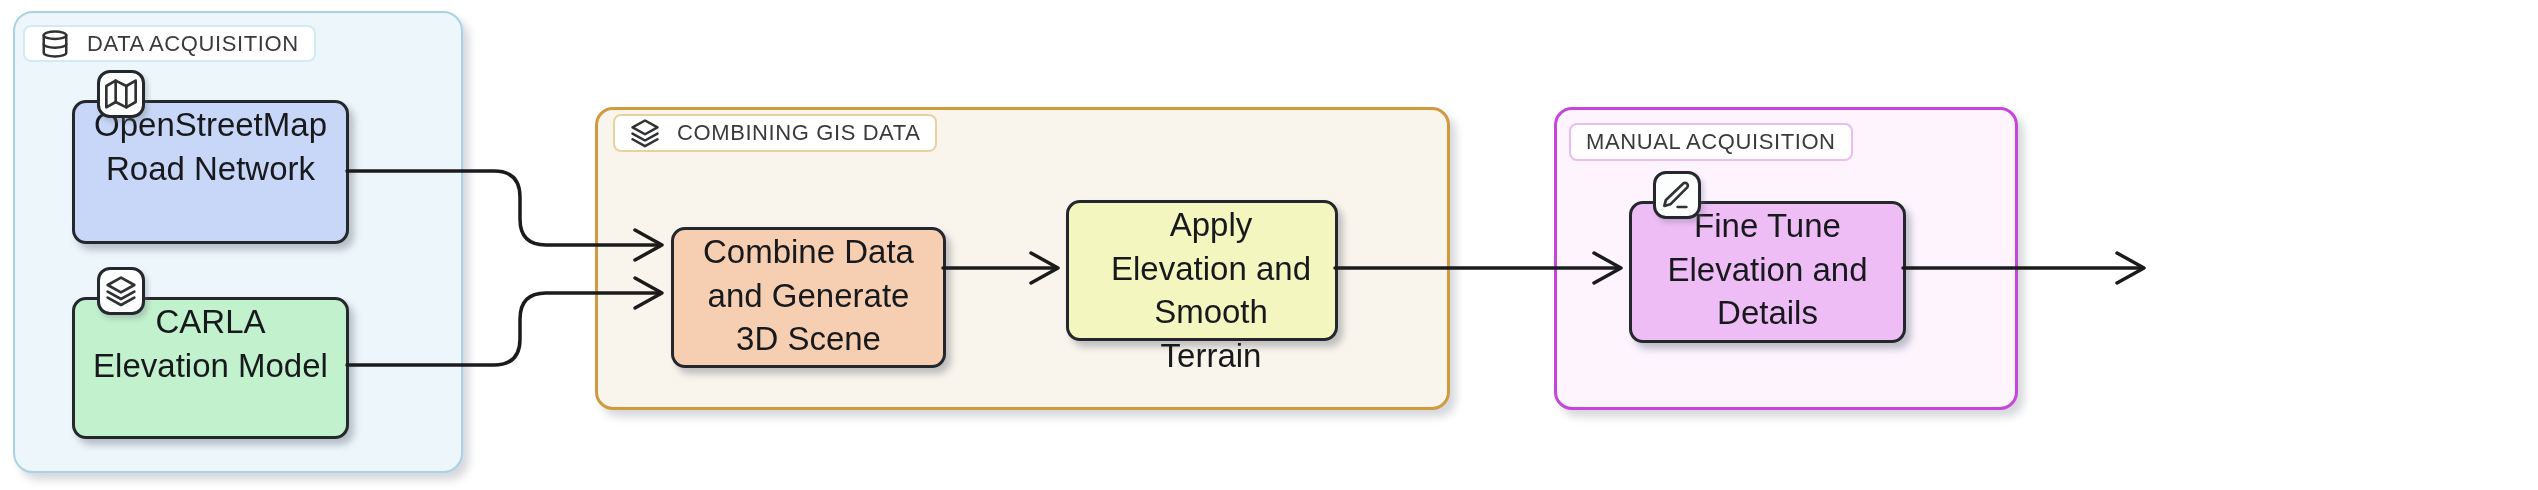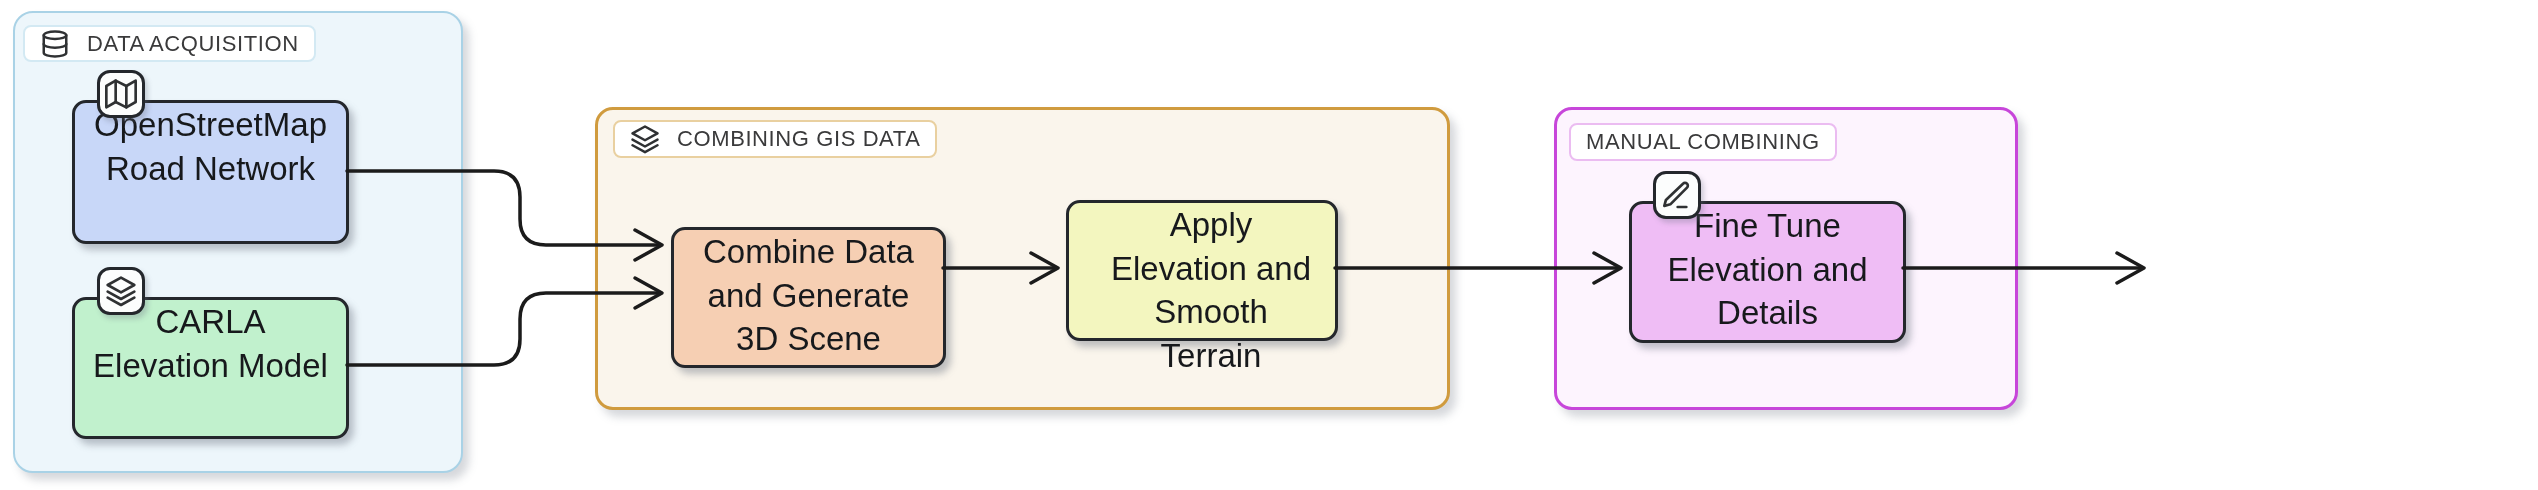--- a/index.html
+++ b/index.html
@@ -22,21 +22,21 @@
   .group { position:absolute; border-radius:20px; z-index:1; box-shadow:6px 7px 8px rgba(107,114,128,0.28); }
   .g1 { left:13px; top:11px; width:450px; height:462px; background:var(--g1-bg); border:2px solid var(--g1-border); }
   .g2 { left:595px; top:107px; width:855px; height:303px; background:var(--g2-bg); border:3px solid var(--g2-border); border-radius:18px; }
   .g3 { left:1554px; top:107px; width:464px; height:303px; background:var(--g3-bg); border:3px solid var(--g3-border); border-radius:18px; }
   .g4 { left:2082px; top:122px; width:441px; height:273px; background:var(--g4-bg); border:3px solid var(--g4-border); border-radius:18px; }
 
   .group-badge { position:absolute; display:flex; align-items:center; gap:17px; height:38px; padding:0 15px;
     background:var(--badge-bg); border:2px solid; border-radius:8px;
     font-size:22px; font-weight:400; letter-spacing:.6px; color:var(--badge-text); white-space:nowrap; }
   .g1 .group-badge { left:8px; top:12px; border-color:var(--g1-badge-border); height:37px; }
-  .g2 .group-badge { left:15px; top:10px; border-color:var(--g2-badge-border); }
+  .g2 .group-badge { left:15px; top:4px; border-color:var(--g2-badge-border); }
   .g3 .group-badge { left:12px; top:13px; border-color:var(--g3-badge-border); }
   .g4 .group-badge { left:13px; top:13px; border-color:var(--g4-badge-border); }
   .group-badge svg { width:30px; height:30px; stroke:var(--icon-stroke); fill:none; stroke-width:2; stroke-linecap:round; stroke-linejoin:round; }
 
   .node { position:absolute; display:flex; align-items:flex-start; justify-content:center; text-align:center;
     border:3px solid var(--node-border); border-radius:14px; padding:0 18px;
     font-size:33px; line-height:1.32; font-weight:500; color:var(--node-text);
     box-shadow:5px 6px 7px rgba(107,114,128,0.42); }
   .node-osm      { left:57px;  top:87px;  width:277px; height:144px; background:var(--node-osm-fill); }
   .node-usgs     { left:57px;  top:284px; width:277px; height:142px; background:var(--node-usgs-fill); }
@@ -132,21 +132,21 @@
     <div class="node node-combine">
       <span>Combine Data and Generate 3D Scene</span>
     </div>
     <div class="node node-apply">
       <span>Apply Elevation and Smooth Terrain</span>
     </div>
   </section>
 
   <section class="group g3">
     <div class="group-badge">
-      <span>MANUAL COMBINING</span>
+      <span>MANUAL ACQUISITION</span>
     </div>
 
     <div class="icon-badge badge-pencil">
       <svg viewBox="0 0 24 24">
         <path d="M16.5 3.5 a2.12 2.12 0 1 1 3 3 L7 19 l-4.5 1.2 L3.7 15.7 Z"></path>
         <path d="M12.5 21 h6.5"></path>
       </svg>
     </div>
     <div class="node node-finetune">
       <span>Fine Tune Elevation and Details</span>

